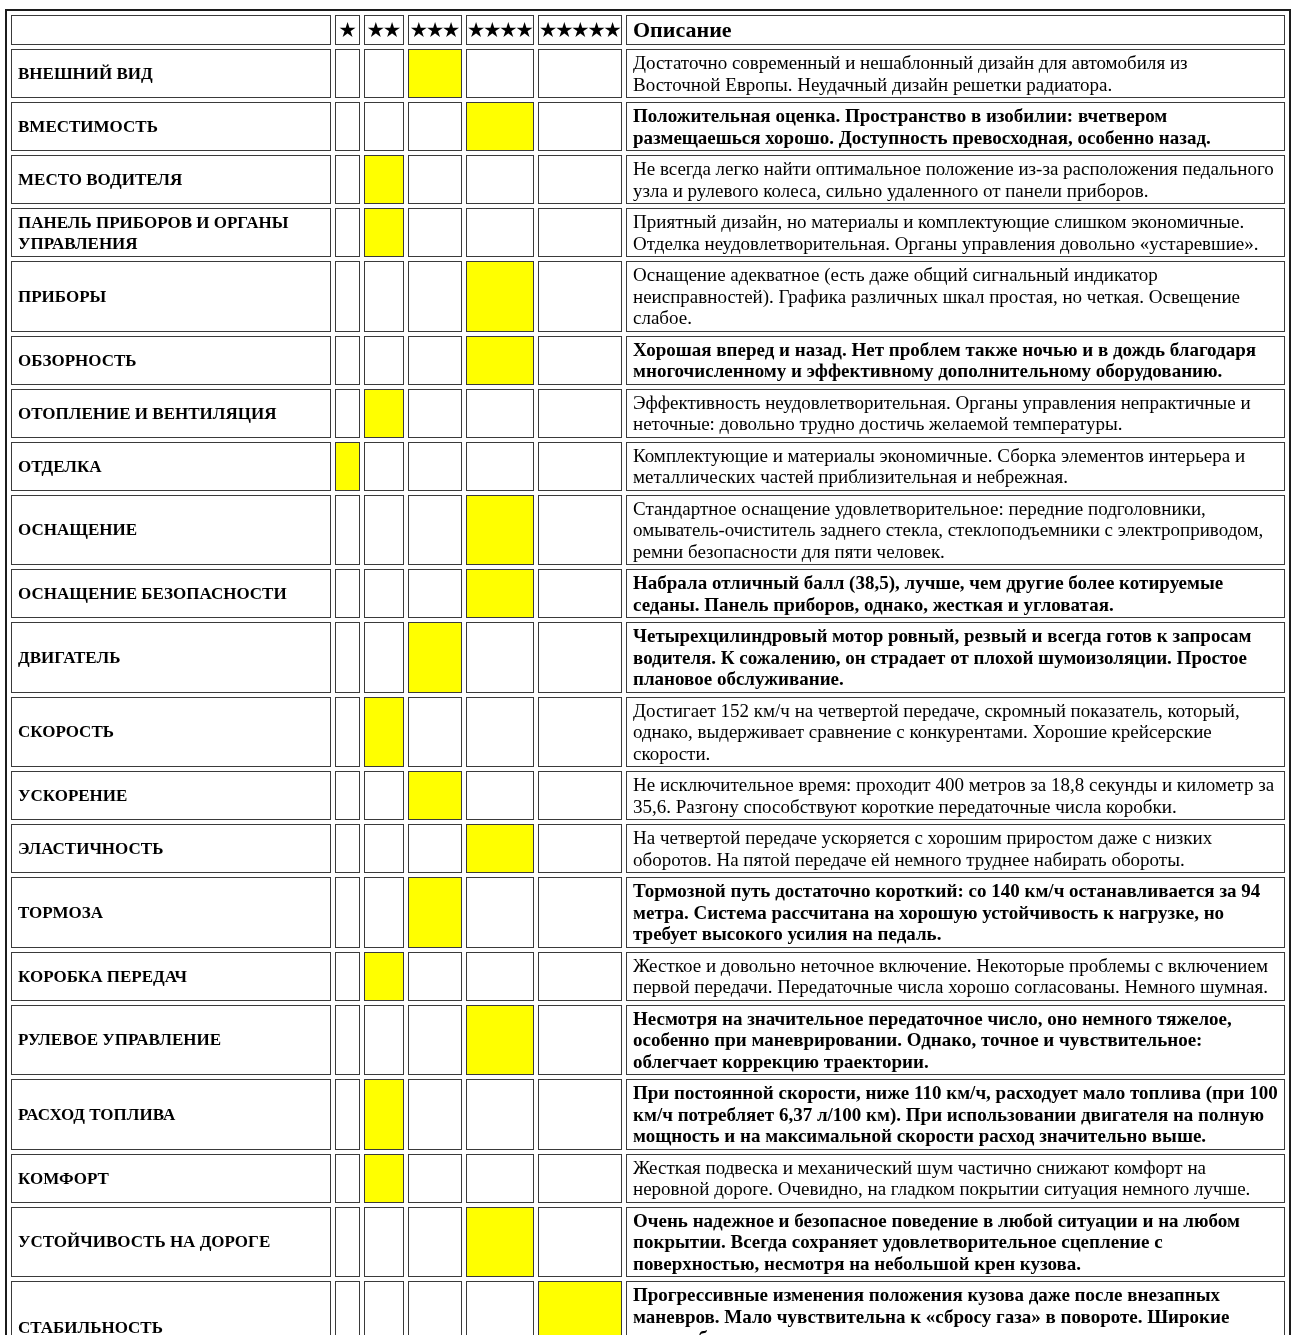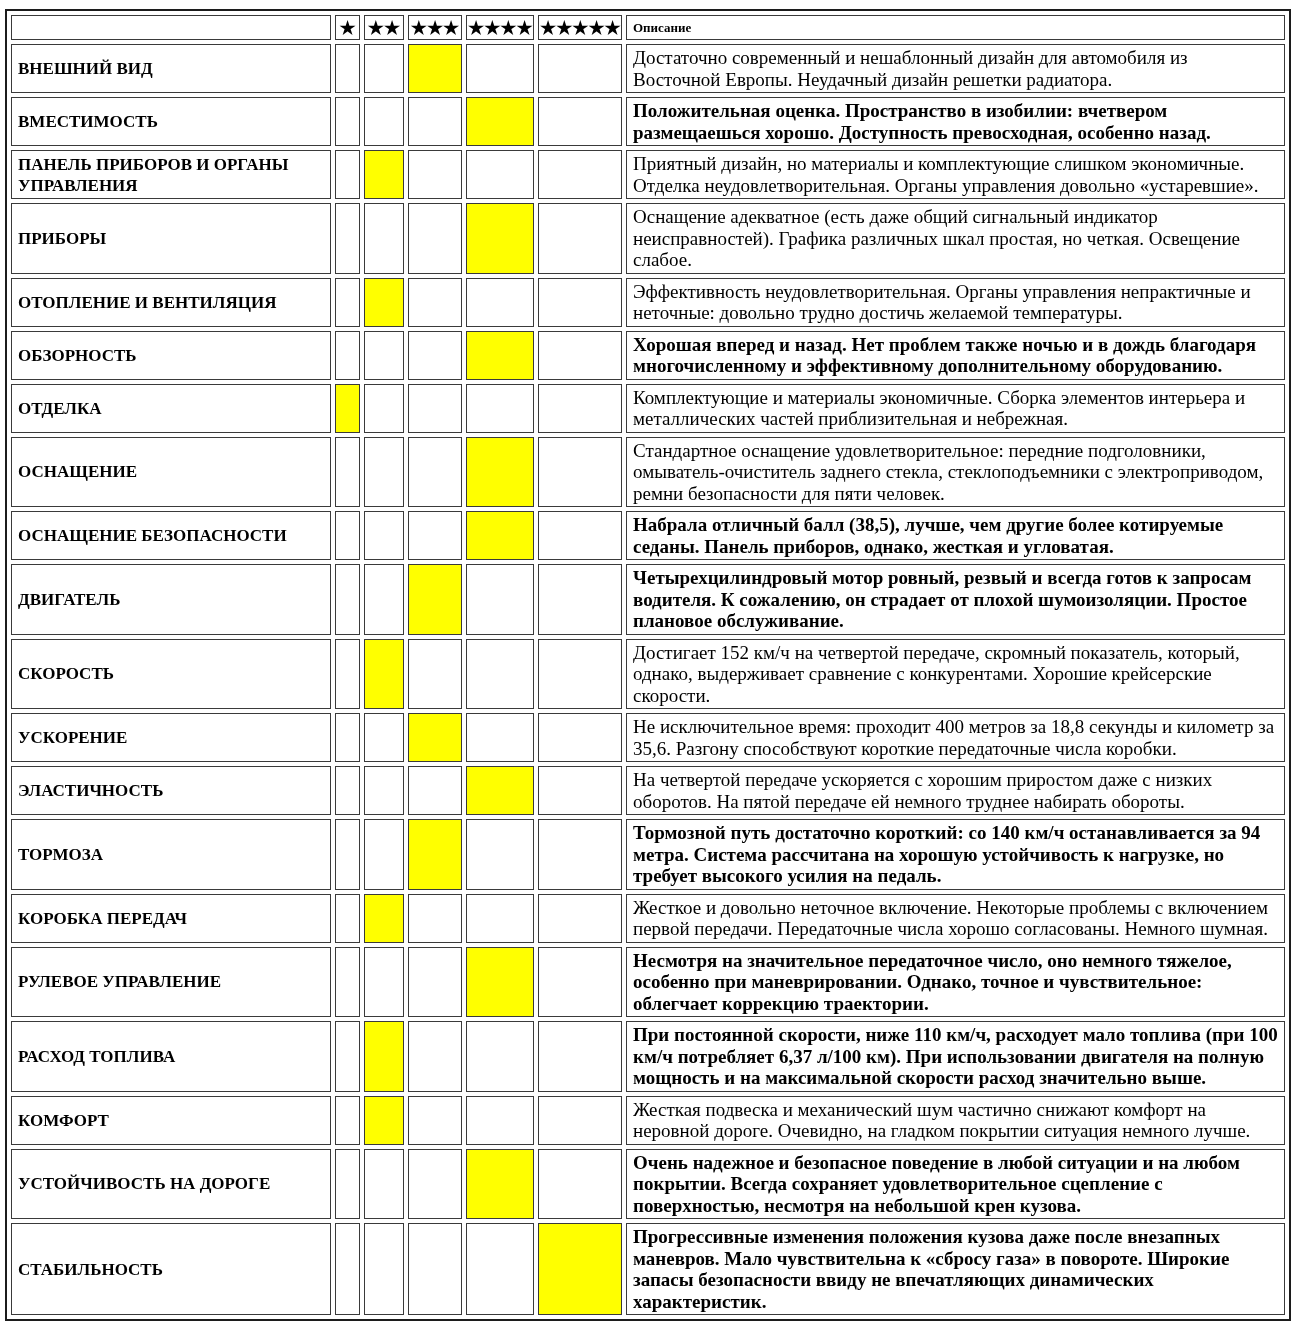--- a/index.html
+++ b/index.html
@@ -14,21 +14,21 @@
     background:#fff;
   }
   th, td {
     border:1.5px solid #3a3a3a;
     box-sizing:border-box;
     vertical-align:middle;
     background:#fff;
   }
   thead th { height:25px; font-weight:bold; font-size:17px; padding:0; }
   th.star-head { text-align:center; font-size:18px; white-space:nowrap; letter-spacing:0px; padding:0 1px; }
-  th.desc-head { text-align:left; padding:1px 6px; font-size:13px; }
+  th.desc-head { text-align:left; padding:1px 6px; font-size:22px; }
   td { height:42px; }
   td.cat-cell {
     font-weight:bold;
     font-size:17px;
     line-height:21px;
     padding:2px 6px 2px 6px;
     text-transform:uppercase;
   }
   td.star-cell { padding:0; }
   td.desc-cell {
@@ -76,54 +76,63 @@
         <tr>
           <td class="cat-cell">ВМЕСТИМОСТЬ</td>
           <td class="star-cell"></td>
           <td class="star-cell"></td>
           <td class="star-cell"></td>
           <td class="star-cell" style="background: rgb(255, 255, 0);"></td>
           <td class="star-cell"></td>
           <td class="desc-cell bold">Положительная оценка. Пространство в изобилии: вчетвером размещаешься хорошо. Доступность превосходная, особенно назад.</td>
         </tr>
         <tr>
+          <td class="cat-cell">МЕСТО ВОДИТЕЛЯ</td>
+          <td class="star-cell"></td>
+          <td class="star-cell" style="background: rgb(255, 255, 0);"></td>
+          <td class="star-cell"></td>
+          <td class="star-cell"></td>
+          <td class="star-cell"></td>
+          <td class="desc-cell">Не всегда легко найти оптимальное положение из-за расположения педального узла и рулевого колеса, сильно удаленного от панели приборов.</td>
+        </tr>
+        <tr>
           <td class="cat-cell">ПАНЕЛЬ ПРИБОРОВ И ОРГАНЫ УПРАВЛЕНИЯ</td>
           <td class="star-cell"></td>
           <td class="star-cell" style="background: rgb(255, 255, 0);"></td>
           <td class="star-cell"></td>
           <td class="star-cell"></td>
           <td class="star-cell"></td>
           <td class="desc-cell">Приятный дизайн, но материалы и комплектующие слишком экономичные. Отделка неудовлетворительная. Органы управления довольно «устаревшие».</td>
         </tr>
         <tr>
           <td class="cat-cell">ПРИБОРЫ</td>
           <td class="star-cell"></td>
           <td class="star-cell"></td>
           <td class="star-cell"></td>
           <td class="star-cell" style="background: rgb(255, 255, 0);"></td>
           <td class="star-cell"></td>
           <td class="desc-cell">Оснащение адекватное (есть даже общий сигнальный индикатор неисправностей). Графика различных шкал простая, но четкая. Освещение слабое.</td>
         </tr>
         <tr>
+          <td class="cat-cell">ОБЗОРНОСТЬ</td>
+          <td class="star-cell"></td>
+          <td class="star-cell"></td>
+          <td class="star-cell"></td>
+          <td class="star-cell" style="background: rgb(255, 255, 0);"></td>
+          <td class="star-cell"></td>
+          <td class="desc-cell bold">Хорошая вперед и назад. Нет проблем также ночью и в дождь благодаря многочисленному и эффективному дополнительному оборудованию.</td>
+        </tr>
+        <tr>
           <td class="cat-cell">ОТОПЛЕНИЕ И ВЕНТИЛЯЦИЯ</td>
           <td class="star-cell"></td>
           <td class="star-cell" style="background: rgb(255, 255, 0);"></td>
           <td class="star-cell"></td>
           <td class="star-cell"></td>
           <td class="star-cell"></td>
           <td class="desc-cell">Эффективность неудовлетворительная. Органы управления непрактичные и неточные: довольно трудно достичь желаемой температуры.</td>
-        </tr>
-        <tr>
-          <td class="cat-cell">ОБЗОРНОСТЬ</td>
-          <td class="star-cell"></td>
-          <td class="star-cell"></td>
-          <td class="star-cell"></td>
-          <td class="star-cell" style="background: rgb(255, 255, 0);"></td>
-          <td class="star-cell"></td>
-          <td class="desc-cell bold">Хорошая вперед и назад. Нет проблем также ночью и в дождь благодаря многочисленному и эффективному дополнительному оборудованию.</td>
         </tr>
         <tr>
           <td class="cat-cell">ОТДЕЛКА</td>
           <td class="star-cell" style="background: rgb(255, 255, 0);"></td>
           <td class="star-cell"></td>
           <td class="star-cell"></td>
           <td class="star-cell"></td>
           <td class="star-cell"></td>
           <td class="desc-cell">Комплектующие и материалы экономичные. Сборка элементов интерьера и металлических частей приблизительная и небрежная.</td>
         </tr>

